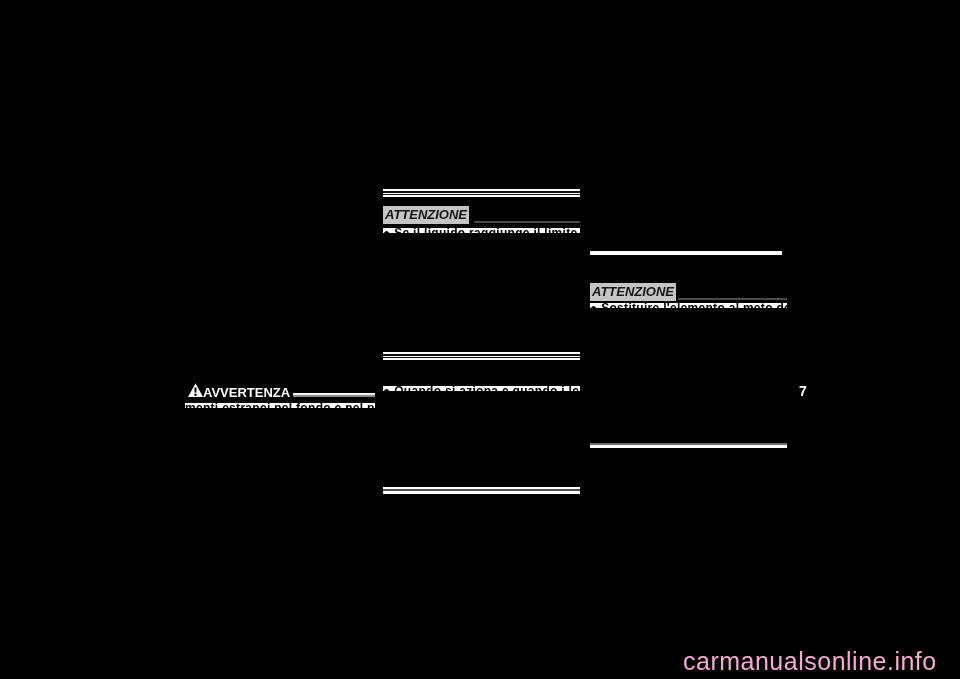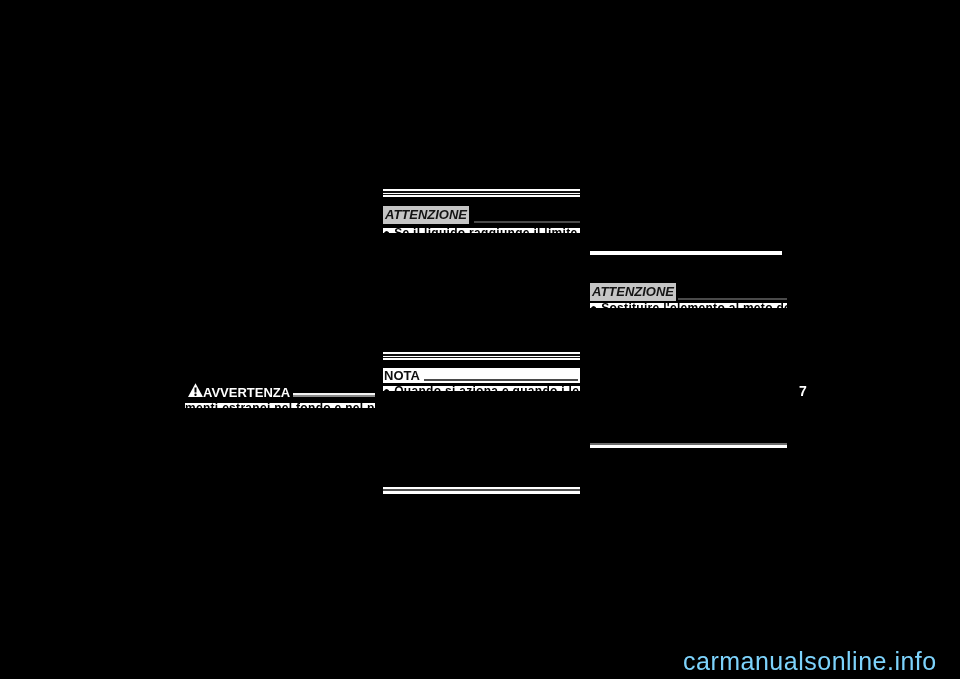--- a/index.html
+++ b/index.html
@@ -57,21 +57,21 @@
   }
   .clip span{
     display:block;margin-top:-2px;font-weight:bold;font-size:12px;
     line-height:14px;white-space:nowrap;letter-spacing:0.3px;
   }
 
   .pagenum{
     color:#fff;font-weight:bold;font-size:14px;line-height:14px;
   }
   .watermark{
-    color:#7dd3fc;font-size:25px;line-height:28px;letter-spacing:0.5px;
+    color:#f9a8d4;font-size:25px;line-height:28px;letter-spacing:0.5px;
   }
   .tri{display:inline-block;margin-left:3px;}
 </style>
 </head>
 <body>
 
 <div class="page">
 
   <div class="abs dline" style="left:383px;top:189px;width:197px;">
     <div class="rule-thick"></div>
@@ -87,24 +87,20 @@
   <div class="abs clip" style="left:383px;top:228px;width:197px;">
     <span>● Se il liquido raggiunge il limite il</span>
   </div>
 
   <div class="abs dline" style="left:383px;top:352px;width:197px;">
     <div class="rule-thick"></div>
     <div class="rule-gap"></div>
     <div class="rule-thin"></div>
   </div>
 
-  <div class="abs nota-row" style="left:383px;top:368px;width:197px;">
-    <div class="nota-label">NOTA</div>
-    <div class="nota-rule" style="left:41px;width:154px;"></div>
-  </div>
 
   <div class="abs clip" style="left:383px;top:386px;width:197px;">
     <span>● Quando si aziona e quando i le</span>
   </div>
 
   <div class="abs sline" style="left:383px;top:487px;width:197px;height:7px;">
     <div class="rule-mid"></div>
   </div>
 
   <div class="abs warn-row" style="left:185px;top:383px;width:190px;">

